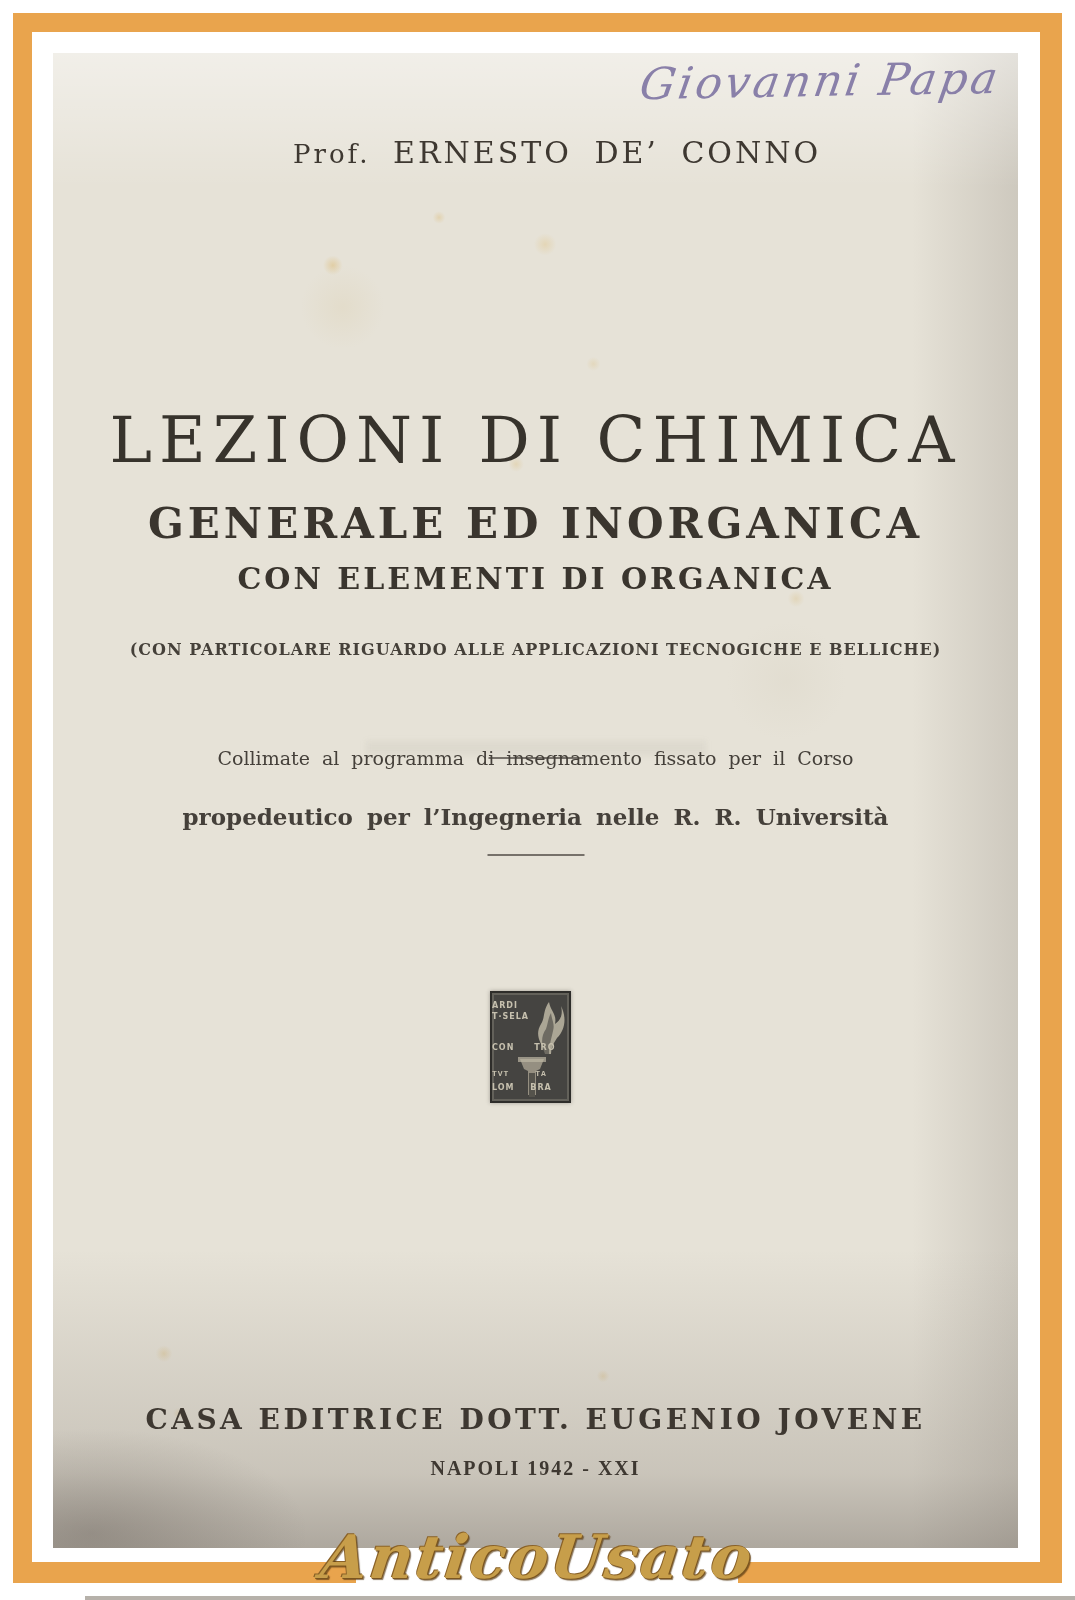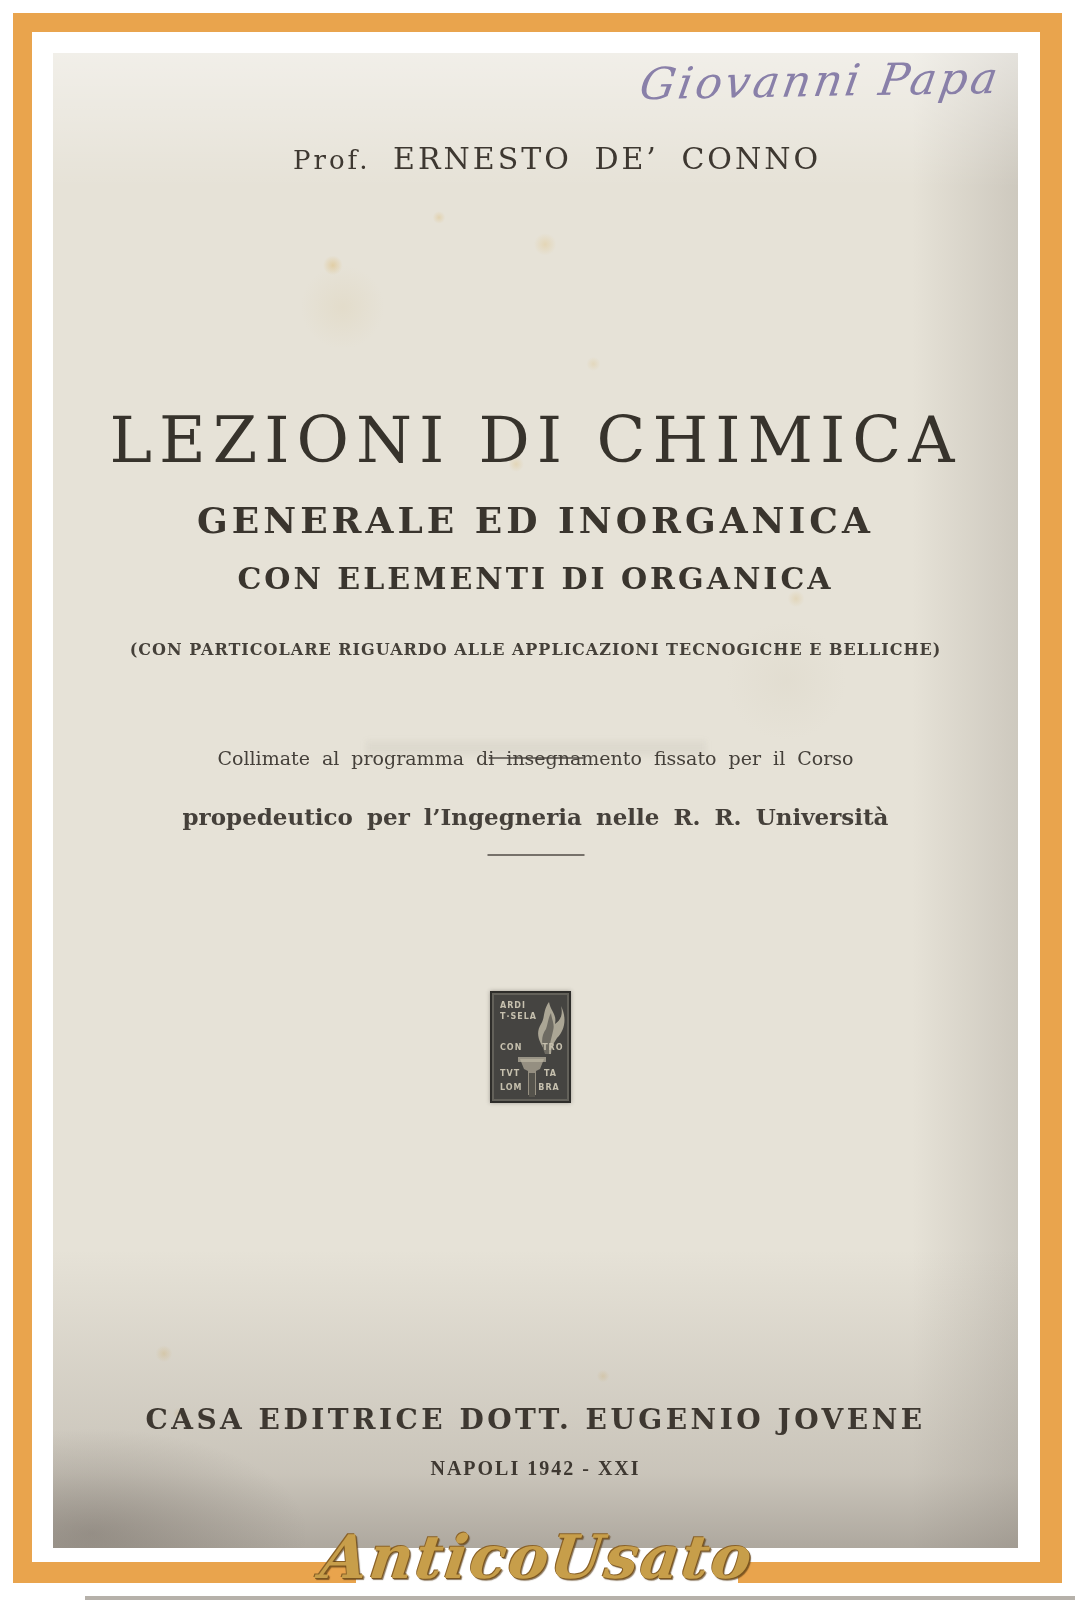--- a/index.html
+++ b/index.html
@@ -36,47 +36,47 @@
   }
   .photo *{position:absolute;}
   .centered{left:0;right:0;text-align:center;}
   
   .signature{
     top:2px;right:18px;
     font:italic 44px "DejaVu Serif", serif;color:#7f75a3;
     letter-spacing:3px;transform:skewX(-10deg) rotate(-1deg);opacity:.9;
   }
   
-  .author{top:88px;font-size:30px;letter-spacing:3px;word-spacing:10px;color:#3e3831;padding-left:43px;}
+  .author{top:82px;font-size:30px;letter-spacing:3px;word-spacing:10px;color:#3e3831;padding-left:43px;}
   .author .prefix{position:static;font-size:26px;}
   .affiliation{top:129px;font-size:13.5px;font-weight:bold;letter-spacing:2.5px;color:#474139;}
   .title{top:350px;font-size:64px;font-weight:normal;letter-spacing:7px;color:#37332c;}
-  .subtitle1{top:446px;font-size:36px;font-weight:bold;letter-spacing:4px;color:#3a352e;}
+  .subtitle1{top:446px;font-size:42px;font-weight:bold;letter-spacing:4px;color:#3a352e;}
   .subtitle2{top:508px;font-size:30px;font-weight:bold;letter-spacing:3px;color:#3a352e;}
   .note{top:587px;font-size:16px;font-weight:bold;letter-spacing:1px;color:#454039;}
   .rule{height:2px;background:#76716a;left:50%;transform:translateX(-50%);}
   .rule1{top:704px;width:95px;}
   .rule2{top:801px;width:97px;}
   .ghost{top:688px;left:0;right:0;height:14px;background:rgba(120,112,100,.07);filter:blur(3px);width:340px;margin:0 auto;}
   .ded1{top:694px;font-size:19px;font-weight:normal;word-spacing:6px;color:#45403a;}
   .ded2{top:750px;font-size:23px;font-weight:bold;word-spacing:6px;color:#45403a;}
   .publisher{top:1350px;font-size:28px;font-weight:bold;letter-spacing:3.5px;color:#3e3831;}
   .place{top:1404px;font-size:20px;font-weight:bold;letter-spacing:2px;color:#3e3831;font-family:Liberation Serif, serif;}
   
   .stamp{
     left:437px;top:938px;width:81px;height:112px;
     background:#454441;border:2px solid #2e2d2a;box-sizing:border-box;
     box-shadow:inset 0 0 0 2px rgba(170,165,148,.30), 0 0 4px rgba(60,55,50,.4);
     font-family:"DejaVu Sans", sans-serif;color:#c6c0ae;
   }
-  .stamp span{left:0;right:4px;text-align:left;font-size:8px;font-weight:bold;letter-spacing:1px;padding-left:8px;}
+  .stamp span{left:0;right:4px;text-align:left;font-size:8px;font-weight:bold;letter-spacing:1px;padding-left:0;}
   .st1{top:8px;}
   .st2{top:19px;}
   .st3{top:50px;text-align:left;word-spacing:16px;}
-  .st4{top:76px;word-spacing:20px;}
+  .st4{top:76px;word-spacing:20px;font-family:Liberation Mono, monospace;}
   .st5{top:90px;word-spacing:12px;}
   .stamp svg{position:absolute;}
   
   .wm-bg{position:absolute;left:356px;top:1550px;width:382px;height:50px;background:#ffffff;}
   .bottom-strip{position:absolute;left:85px;right:0;bottom:0;height:4px;background:#b6b1aa;}
   .watermark{
     position:absolute;left:0;right:0;top:1522px;text-align:center;
     font:italic bold 60px "DejaVu Serif", serif;color:#c79e4a;letter-spacing:2px;
     transform:skewX(-7deg);
     text-shadow:1px 1px 0 #7a5520, 2px 2px 1px rgba(82,52,14,.65), -1px -1px 0 #8a6228;

